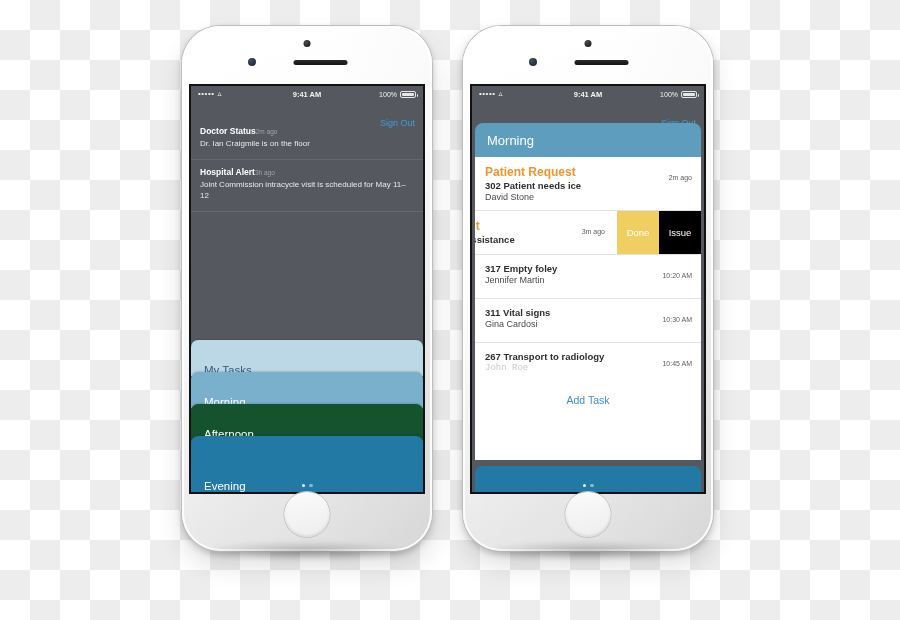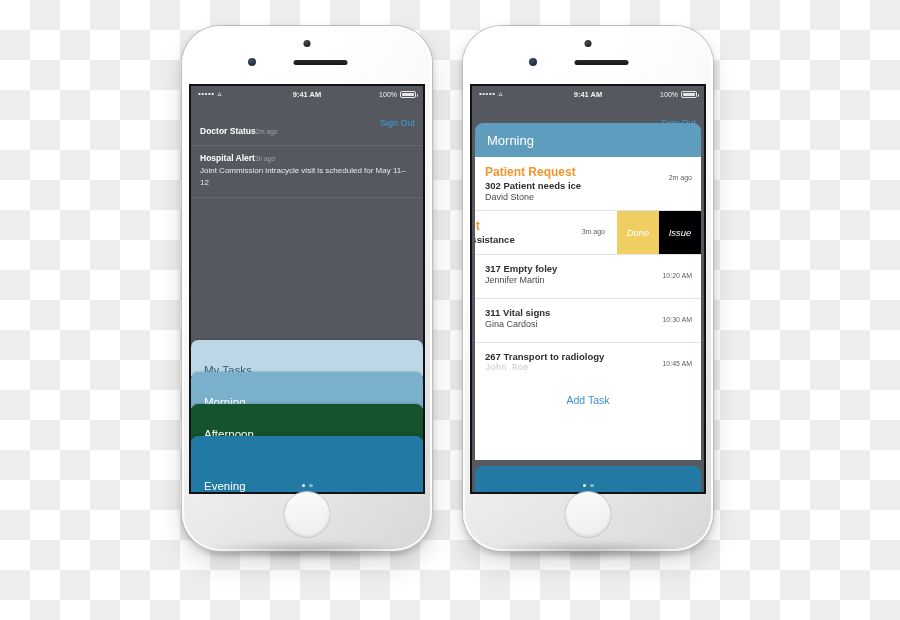--- a/index.html
+++ b/index.html
@@ -220,21 +220,21 @@
   .task-person { color: #4a4a4a; font-size: 9px; margin-top: 1px; }
   .task-time { color: #5b5b5b; font-size: 7px; padding-top: 9px; white-space: nowrap; }
 
   
   .task-row.swiped { padding-left: 0; overflow: hidden; }
   .swipe-content {
     flex: 1; display: flex; align-items: flex-start;
     margin-left: -30px; padding-left: 10px;
     min-width: 0;
   }
-  .swipe-actions { display: flex; align-self: stretch; margin: -8px -9px -8px 12px; font-style: italic; }
+  .swipe-actions { display: flex; align-self: stretch; margin: -8px -9px -8px 12px; }
   .swipe-btn {
     width: 42px; display: flex; align-items: center; justify-content: center;
     color: #ffffff; font-size: 9.5px;
   }
   .swipe-btn.done  { background: #f0ce61; }
   .swipe-btn.issue { background: #000000; }
 
   .task-row.fading .task-person { color: #c9c9c9; font-family: Liberation Mono, monospace; }
   .task-row.fading { border-bottom: none; }
 
@@ -285,20 +285,21 @@
         <div class="signout-row">
           <span class="signout">Sign Out</span>
         </div>
 
 
         <div class="notif-item">
           <div class="notif-line1">
             <span class="notif-name">Doctor Status</span>
             <span class="notif-ago">2m ago</span>
           </div>
+          <div class="notif-body">Dr. Ian Craigmile is on the floor</div>
         </div>
 
         <div class="notif-item">
           <div class="notif-line1">
             <span class="notif-name">Hospital Alert</span>
             <span class="notif-ago">3h ago</span>
           </div>
           <div class="notif-body">Joint Commission intracycle visit is scheduled for May 11–12</div>
         </div>
 

